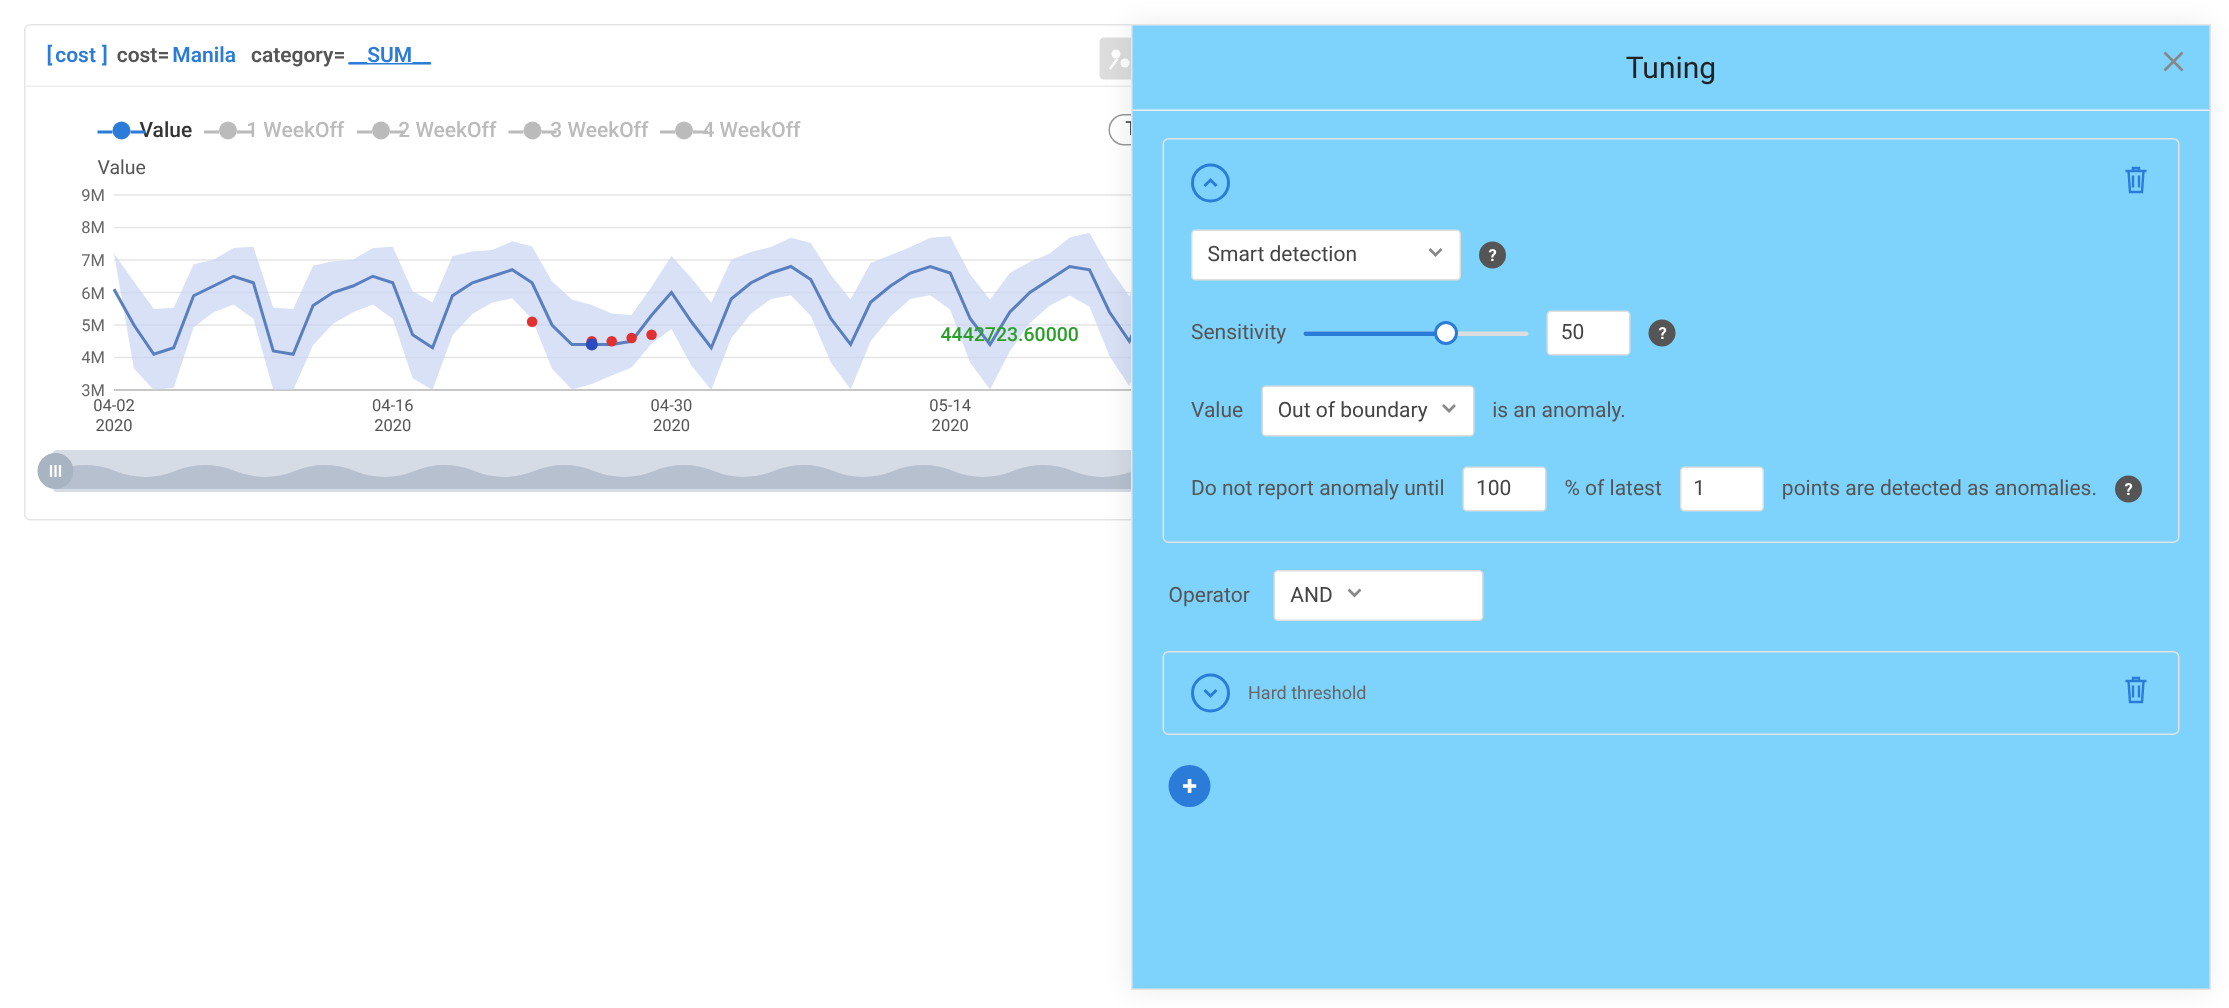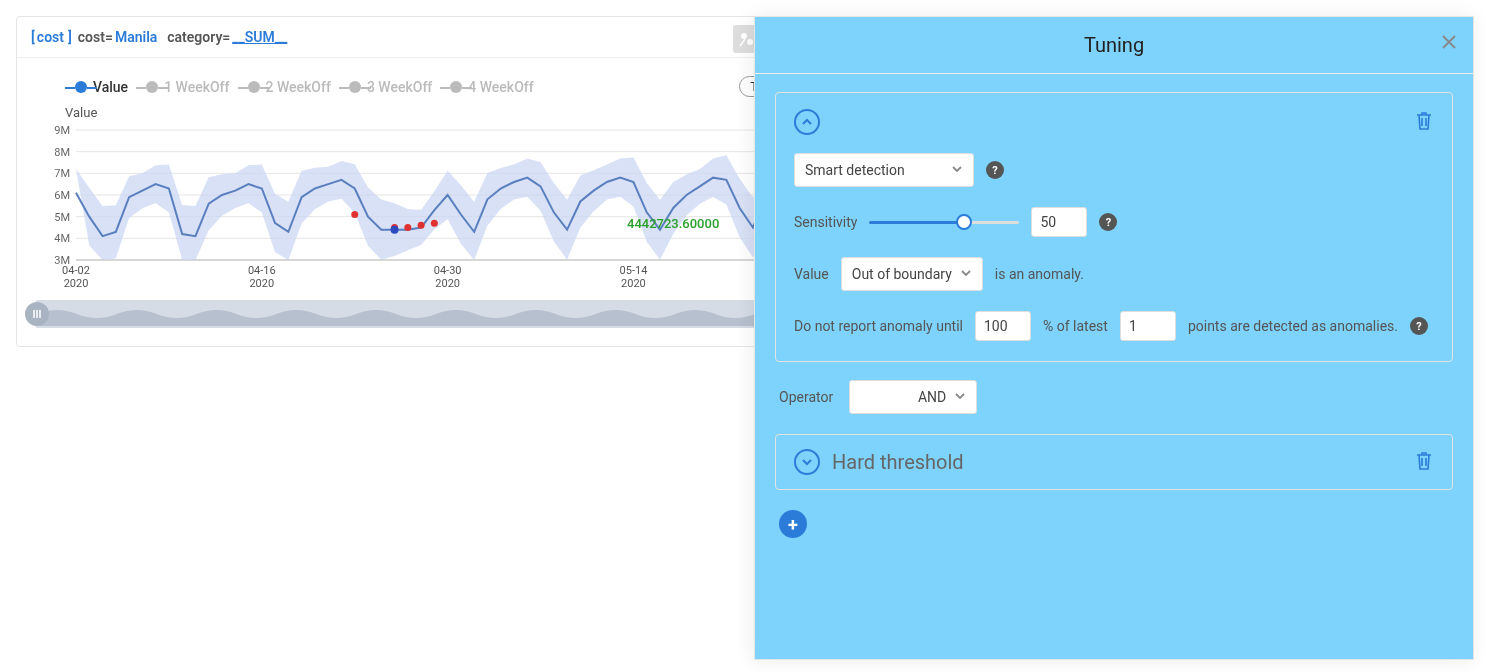--- a/index.html
+++ b/index.html
@@ -197,21 +197,21 @@
   .slider-thumb { position: absolute; top: 0; left: 58%; width: 16px; height: 16px; border: 2px solid #2b7cd9; background: #fff; border-radius: 50%;}
   .num-box { width: 56px; padding: 6px 8px;}
   .sentence { color: #555; }
   .operator-row { display: flex; align-items: center; gap: 16px; margin: 10px 0 20px 4px; color: #555;}
   .hard-card {
     border: 1px solid #e3e3e3;
     border-radius: 4px;
     padding: 14px 18px;
     display: flex; align-items: center; justify-content: space-between;
   }
-  .hard-left { display: flex; align-items: center; gap: 12px; color: #666; font-size: 20px;}
+  .hard-left { display: flex; align-items: center; gap: 12px; color: #666; font-size: 12px;}
   .plus-btn {
     width: 28px; height: 28px; border-radius: 50%;
     background: #2b7cd9; color: #fff;
     display: inline-flex; align-items: center; justify-content: center;
     font-size: 18px; font-weight: 700;
     margin: 20px 0 0 4px;
     cursor: pointer;
   }
   .panel-foot {
     display: flex; justify-content: flex-end;
@@ -405,21 +405,21 @@
         <div class="num-box">100</div>
         <span class="sentence">% of latest</span>
         <div class="num-box">1</div>
         <span class="sentence">points are detected as anomalies.</span>
         <span class="help-dot">?</span>
       </div>
     </div>
 
     <div class="operator-row">
       <span>Operator</span>
-      <div class="select-box" style="width:128px; justify-content:flex-end">
+      <div class="select-box" style="width:140px; justify-content:flex-start">
         <span>AND</span>
         <span class="chev">
           <svg width="12" height="12" viewBox="0 0 12 12">
               <path d="M2 4 L6 8 L10 4" fill="none" stroke="#888" stroke-width="1.8"></path>
             </svg>
         </span>
       </div>
     </div>
 
     <div class="hard-card">

